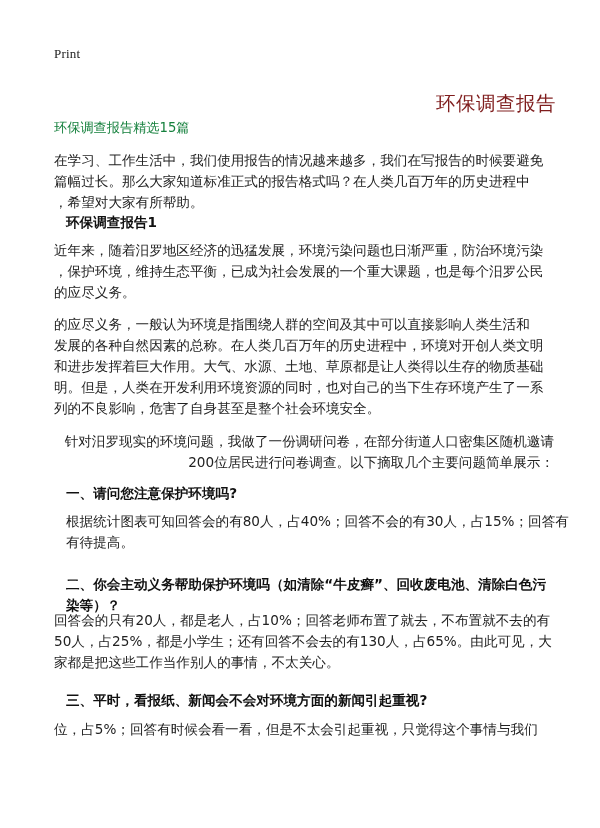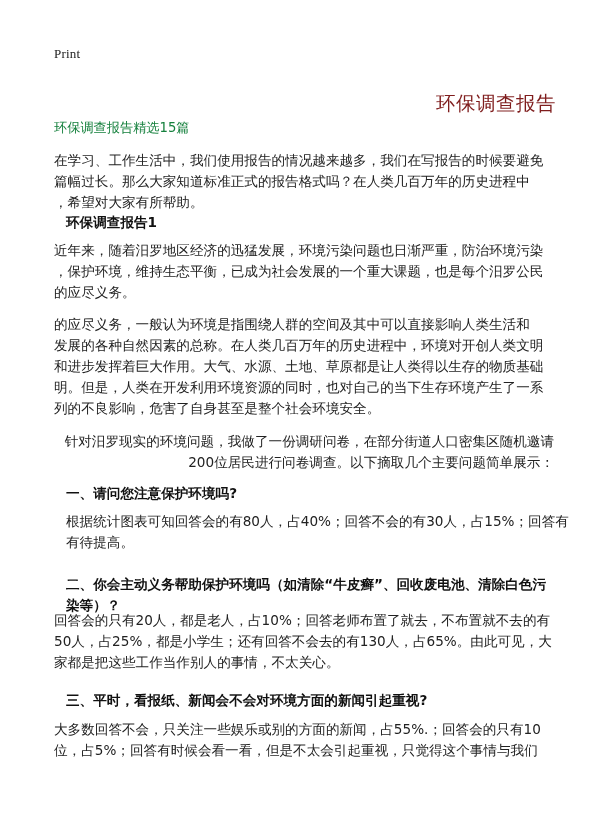--- a/index.html
+++ b/index.html
@@ -123,17 +123,16 @@
 
   <p class="block" style="top:610px;">
     <span class="line">回答会的只有20人，都是老人，占10%；回答老师布置了就去，不布置就不去的有</span>
     <span class="line">50人，占25%，都是小学生；还有回答不会去的有130人，占65%。由此可见，大</span>
     <span class="line">家都是把这些工作当作别人的事情，不太关心。</span>
   </p>
 
   <h3 class="heading" style="top:690px;">三、平时，看报纸、新闻会不会对环境方面的新闻引起重视?</h3>
 
   <p class="block" style="top:719px;">
-    <span class="line">大多数回答不会，只关注一些娱乐或别的方面的新闻，占55%.；回答会的只有10</span>
     <span class="line">位，占5%；回答有时候会看一看，但是不太会引起重视，只觉得这个事情与我们</span>
   </p>
 
 </div>
 
 </body></html>

